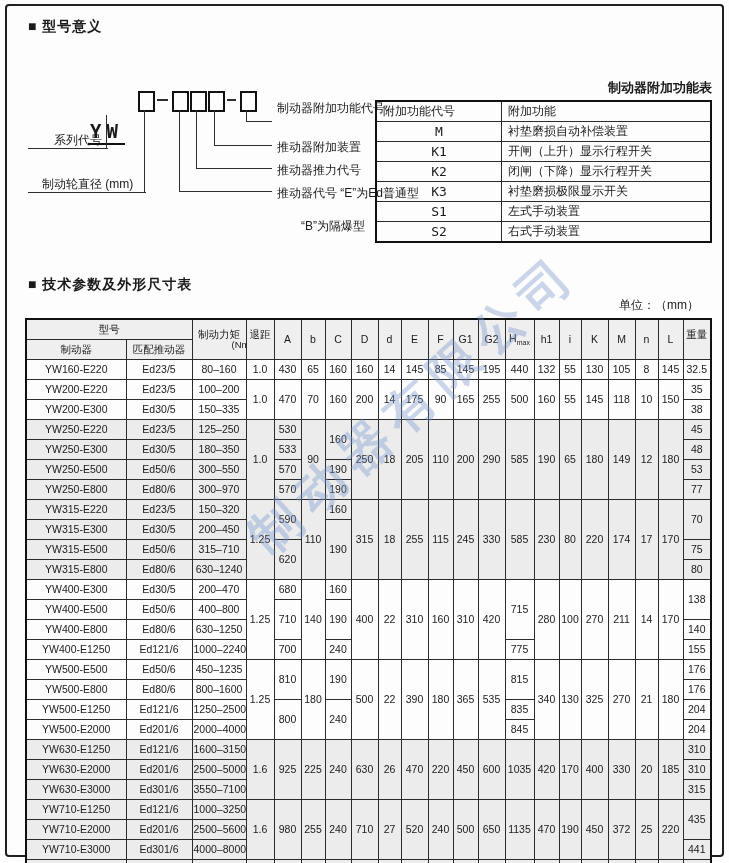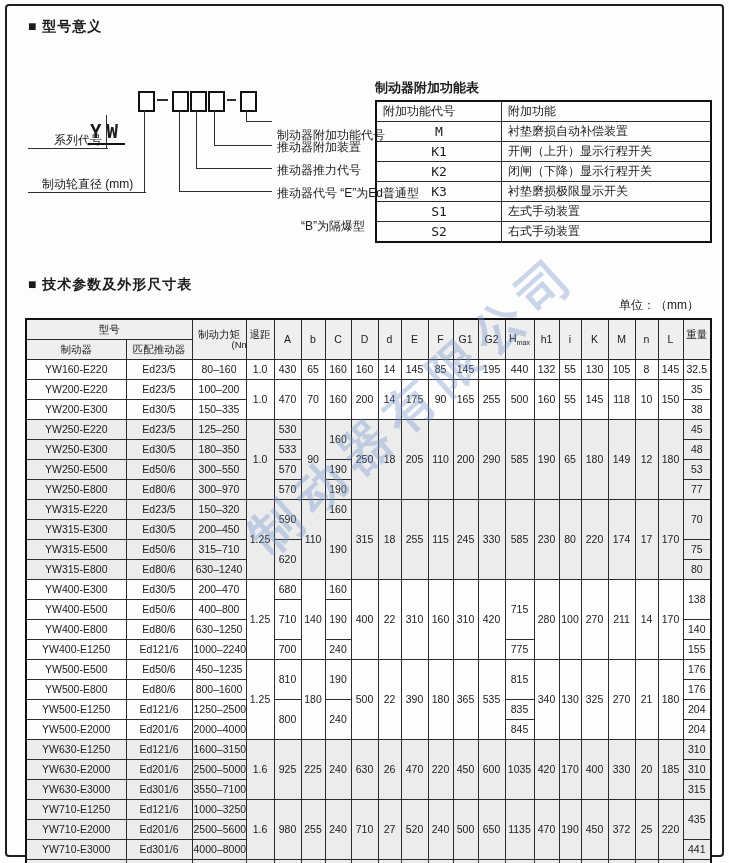--- a/index.html
+++ b/index.html
@@ -7,21 +7,21 @@
         font-family:"Liberation Sans","DejaVu Sans",sans-serif;color:#1a1a1a;}
   .frame{position:absolute;left:5px;top:4px;right:5px;bottom:6px;border:2px solid #1f1f1f;border-radius:4px;}
   .sec-title{position:absolute;font-size:14px;font-weight:bold;letter-spacing:1px;}
   
   .yw{position:absolute;left:88px;top:88px;font-family:"DejaVu Sans Mono","Liberation Mono",monospace;
       font-size:19px;font-weight:bold;letter-spacing:5px;border-bottom:2px solid #111;padding:0 2px 1px 2px;margin-top:32px;}
   .code-box{position:absolute;width:13px;height:17px;border:2px solid #111;top:91px;}
   .dline{position:absolute;background:#2e2e2e;}
   .dlabel{position:absolute;font-size:12px;white-space:nowrap;}
   
-  .ft-title{position:absolute;left:375px;top:79px;width:337px;text-align:left;font-size:13px;font-weight:bold;}
+  .ft-title{position:absolute;left:375px;top:79px;width:337px;text-align:right;font-size:13px;font-weight:bold;}
   table{border-collapse:collapse;}
   .ftable{position:absolute;left:375px;top:100px;width:337px;border:2px solid #111;table-layout:fixed;}
   .ftable th,.ftable td{border:1px solid #2b2b2b;height:19px;padding:0 6px;font-weight:normal;
       font-size:12px;text-align:left;line-height:1.05;overflow:hidden;}
   .ftable .code{text-align:center;font-family:"DejaVu Sans Mono","Liberation Mono",monospace;font-size:13px;padding:0;}
   .fcol1{width:112px;}
   
   .unit-note{position:absolute;right:30px;top:297px;font-size:12px;}
   .mtable{position:absolute;left:25px;top:318px;width:679px;border:2px solid #111;table-layout:fixed;}
   .mtable th,.mtable td{border:1px solid #2b2b2b;height:19px;padding:0 1px;font-size:10.5px;
@@ -59,21 +59,21 @@
   <div class="dline" style="left:179px;top:191px;width:93px;height:1px;"></div>
   <div class="dline" style="left:196px;top:110px;width:1px;height:58px;"></div>
   <div class="dline" style="left:196px;top:168px;width:76px;height:1px;"></div>
   <div class="dline" style="left:214px;top:110px;width:1px;height:35px;"></div>
   <div class="dline" style="left:214px;top:145px;width:58px;height:1px;"></div>
   <div class="dline" style="left:246px;top:110px;width:1px;height:11px;"></div>
   <div class="dline" style="left:246px;top:121px;width:26px;height:1px;"></div>
 
   <div class="dlabel" style="left:54px;top:132px;">系列代号</div>
   <div class="dlabel" style="left:42px;top:176px;">制动轮直径 (mm)</div>
-  <div class="dlabel" style="left:277px;top:127px;">制动器附加功能代号</div>
+  <div class="dlabel" style="left:277px;top:100px;">制动器附加功能代号</div>
   <div class="dlabel" style="left:277px;top:139px;">推动器附加装置</div>
   <div class="dlabel" style="left:277px;top:162px;">推动器推力代号</div>
   <div class="dlabel" style="left:277px;top:185px;">推动器代号 “E”为Ed普通型</div>
   <div class="dlabel" style="left:301px;top:206px;margin-top:12px;">“B”为隔爆型</div>
 
   <div class="ft-title">制动器附加功能表</div>
   <table class="ftable">
     <thead>
         <tr id="ft-head-row">
           <th class="fcol1">附加功能代号</th>

